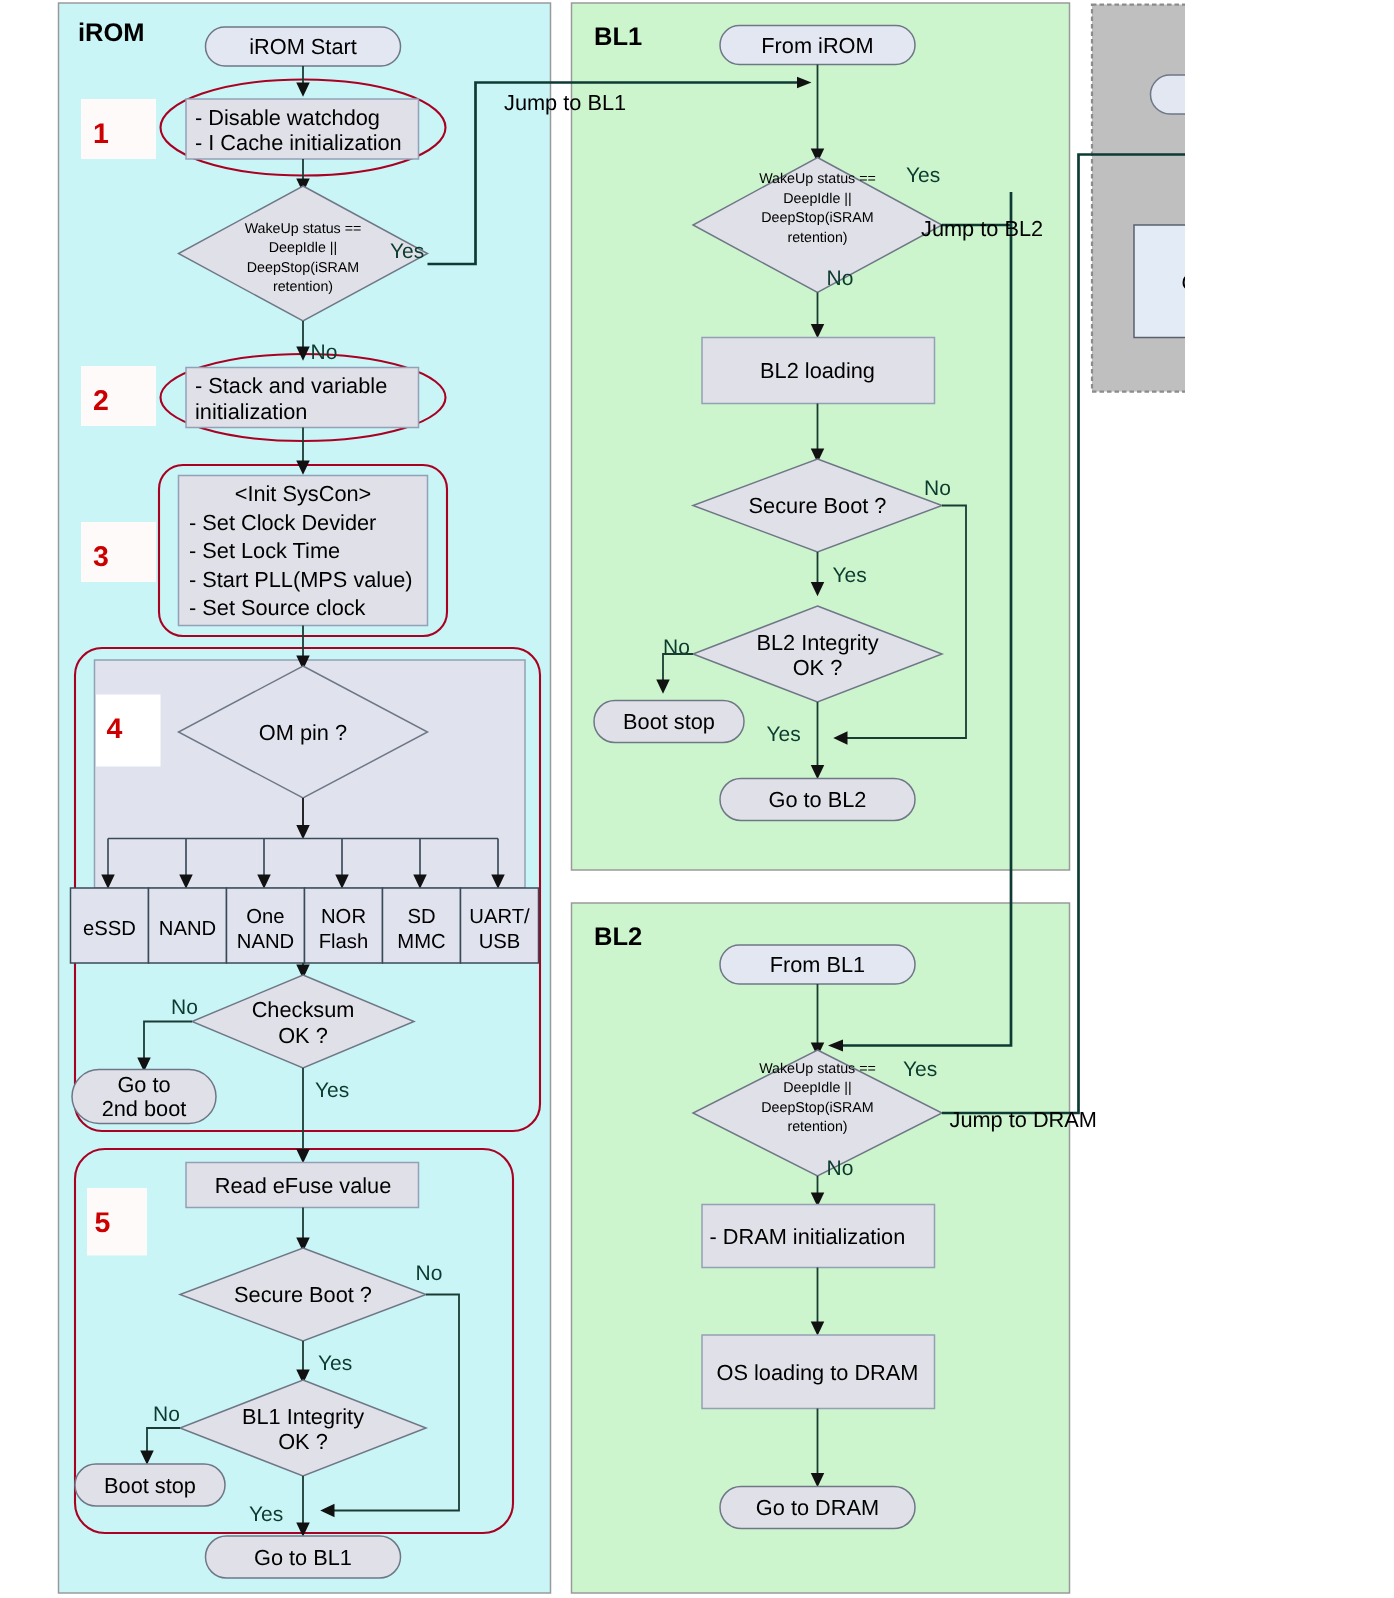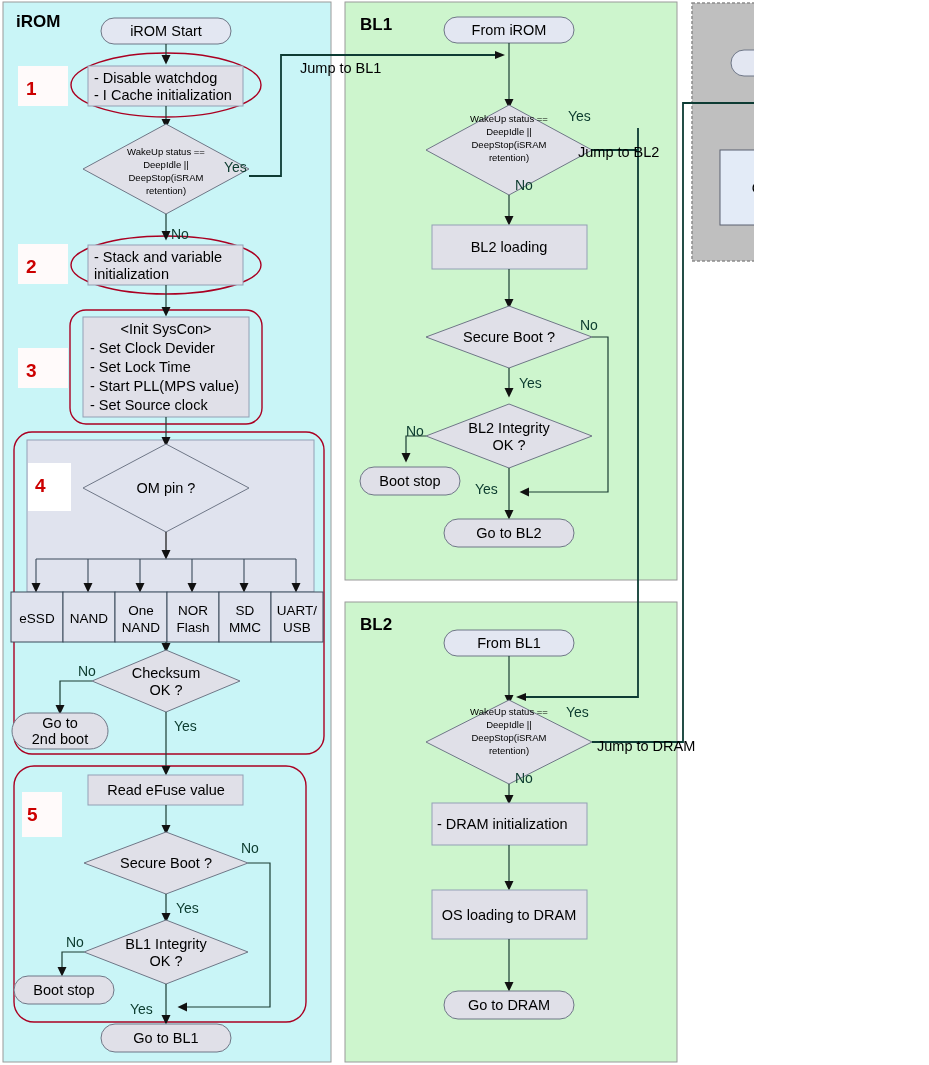--- a/index.html
+++ b/index.html
@@ -1,17 +1,17 @@
 <!DOCTYPE html>
 <html><head>
 <meta charset="utf-8">
 <style>
   html,body{margin:0;padding:0;background:#ffffff;}
   body{width:929px;height:1065px;font-family:"Liberation Sans",sans-serif;}
-  #stage{position:relative;width:754px;height:1065px;overflow:hidden;}
+  #stage{position:relative;width:754px;height:1065px;overflow:hidden;padding-left:36px;}
   svg{display:block;}
   .panel-title{font-weight:bold;font-size:17px;fill:#000;}
   .node-text{font-size:14.5px;fill:#000;text-anchor:middle;}
   .node-text-left{font-size:14.5px;fill:#000;text-anchor:start;}
   .small-text{font-size:9.5px;fill:#000;text-anchor:middle;}
   .edge-label{font-size:14px;fill:#0b3b2e;text-anchor:start;}
   .jump-label{font-size:14.5px;fill:#000;text-anchor:start;}
   .group-num{font-size:19px;fill:#cc0000;font-weight:bold;text-anchor:start;}
   .om-text{font-size:13.5px;fill:#000;text-anchor:middle;}
 </style>

